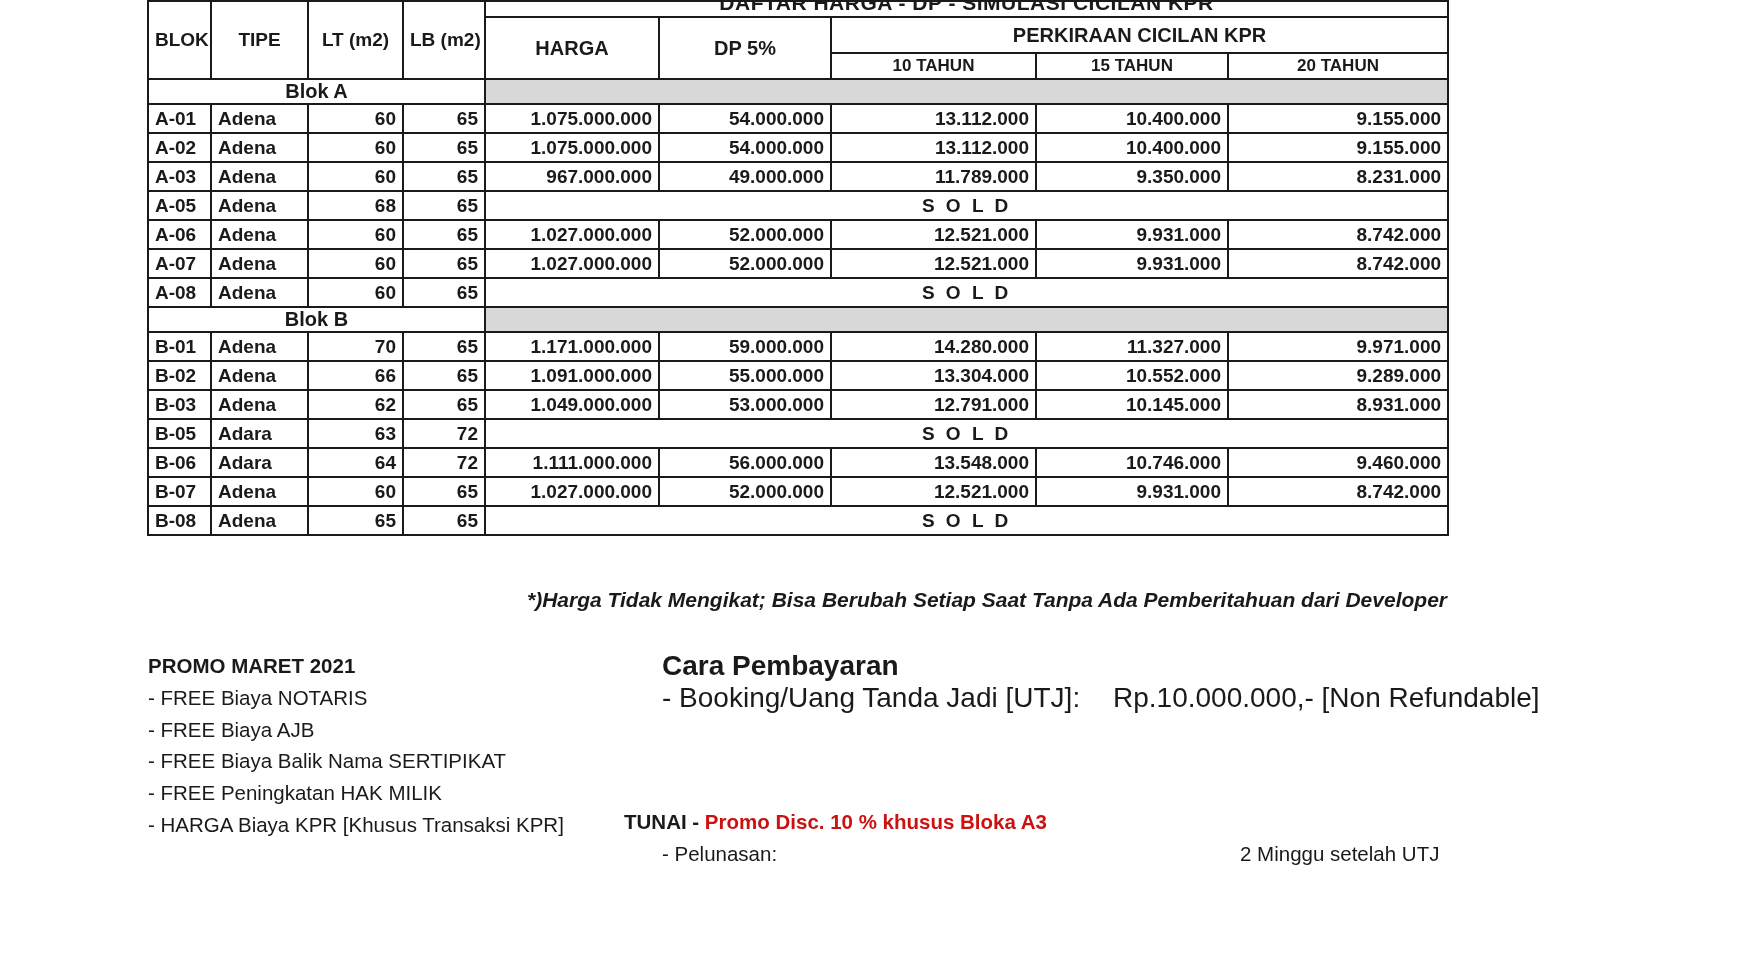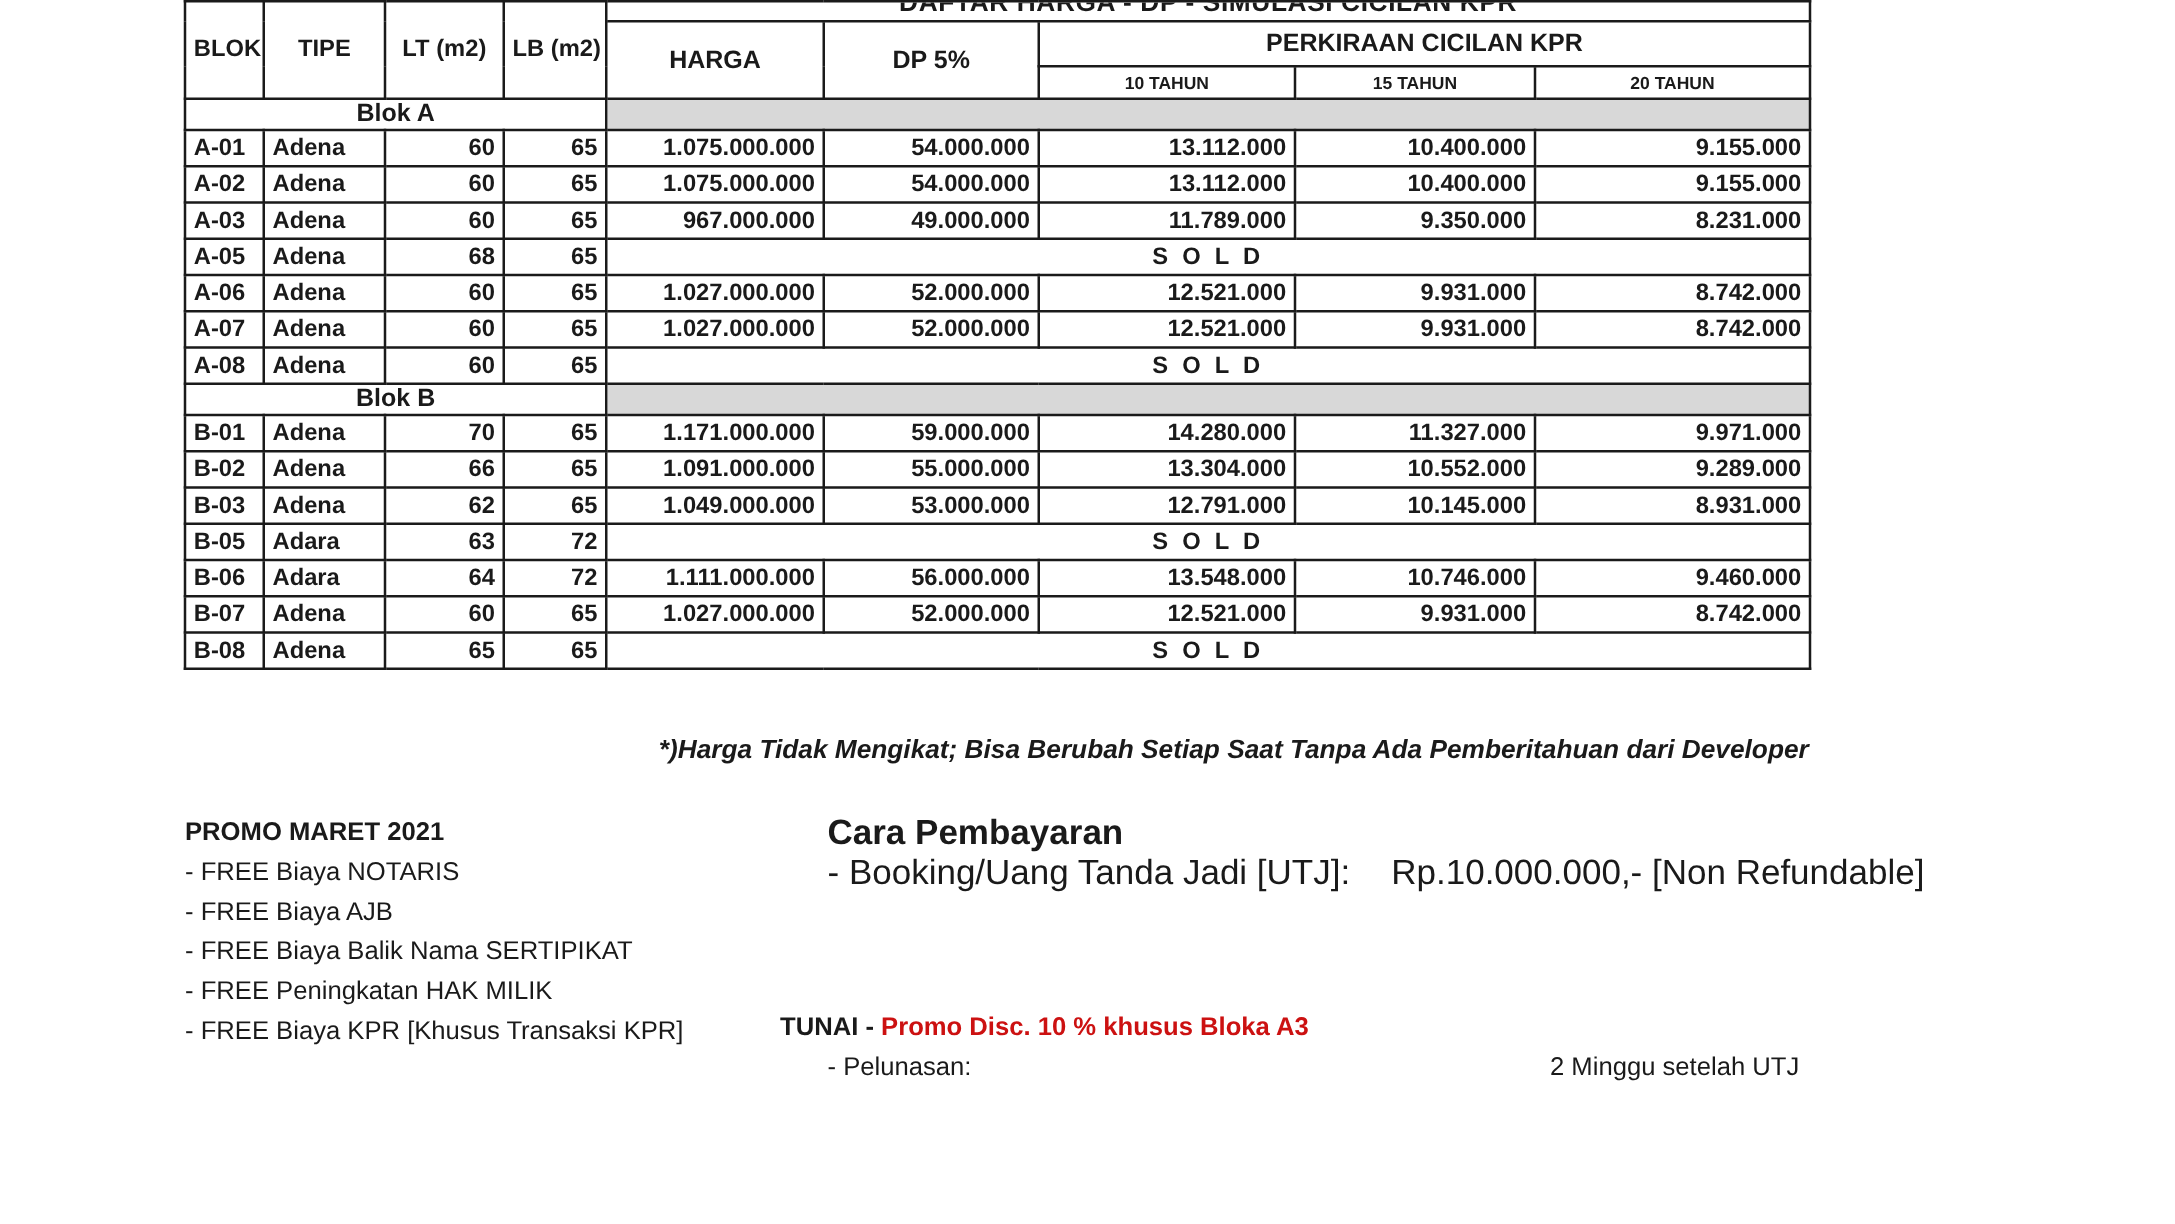--- a/index.html
+++ b/index.html
@@ -40,21 +40,21 @@
   td.red{color:var(--red);}
 
   tr.title-row td.title-cell{padding:0;height:14px;border-bottom:2px solid var(--border);}
   .title-clip{height:14px;overflow:hidden;}
   .title-clip span{
     display:block;text-align:center;
     font-size:21px;line-height:24px;font-weight:bold;
     margin-top:-11px;letter-spacing:.5px;
   }
   tr.hdr2 td{height:36px;text-align:center;font-size:20px;}
-  tr.hdr3 td{height:26px;text-align:center;font-size:14px;}
+  tr.hdr3 td{height:26px;text-align:center;font-size:17px;}
   tr.section-row td{height:18px;font-size:20px;}
   tr.section-row td.section-fill{background:var(--fill);}
   tr.data-row td{height:29px;}
   td.sold{letter-spacing:3px;text-align:center;}
 
   
   .note{
     position:absolute;left:147px;top:588px;width:1300px;
     text-align:right;
     font-size:21px;font-weight:bold;font-style:italic;
@@ -268,21 +268,21 @@
 
 <div class="note">*)Harga Tidak Mengikat; Bisa Berubah Setiap Saat Tanpa Ada Pemberitahuan dari Developer</div>
 
 <div class="promo">
   <div class="heading">PROMO MARET 2021</div>
   <ul>
     <li>- FREE Biaya NOTARIS</li>
     <li>- FREE Biaya AJB</li>
     <li>- FREE Biaya Balik Nama SERTIPIKAT</li>
     <li>- FREE Peningkatan HAK MILIK</li>
-    <li>- FREE Biaya KPR [Khusus Transaksi KPR]</li>
+    <li>- HARGA Biaya KPR [Khusus Transaksi KPR]</li>
   </ul>
 </div>
 
 <div class="payment">
   <div class="heading">Cara Pembayaran</div>
   <div class="line">
     <span>- Booking/Uang Tanda Jadi [UTJ]:</span>
     <span class="value">Rp.10.000.000,- [Non Refundable]</span>
   </div>
 </div>

